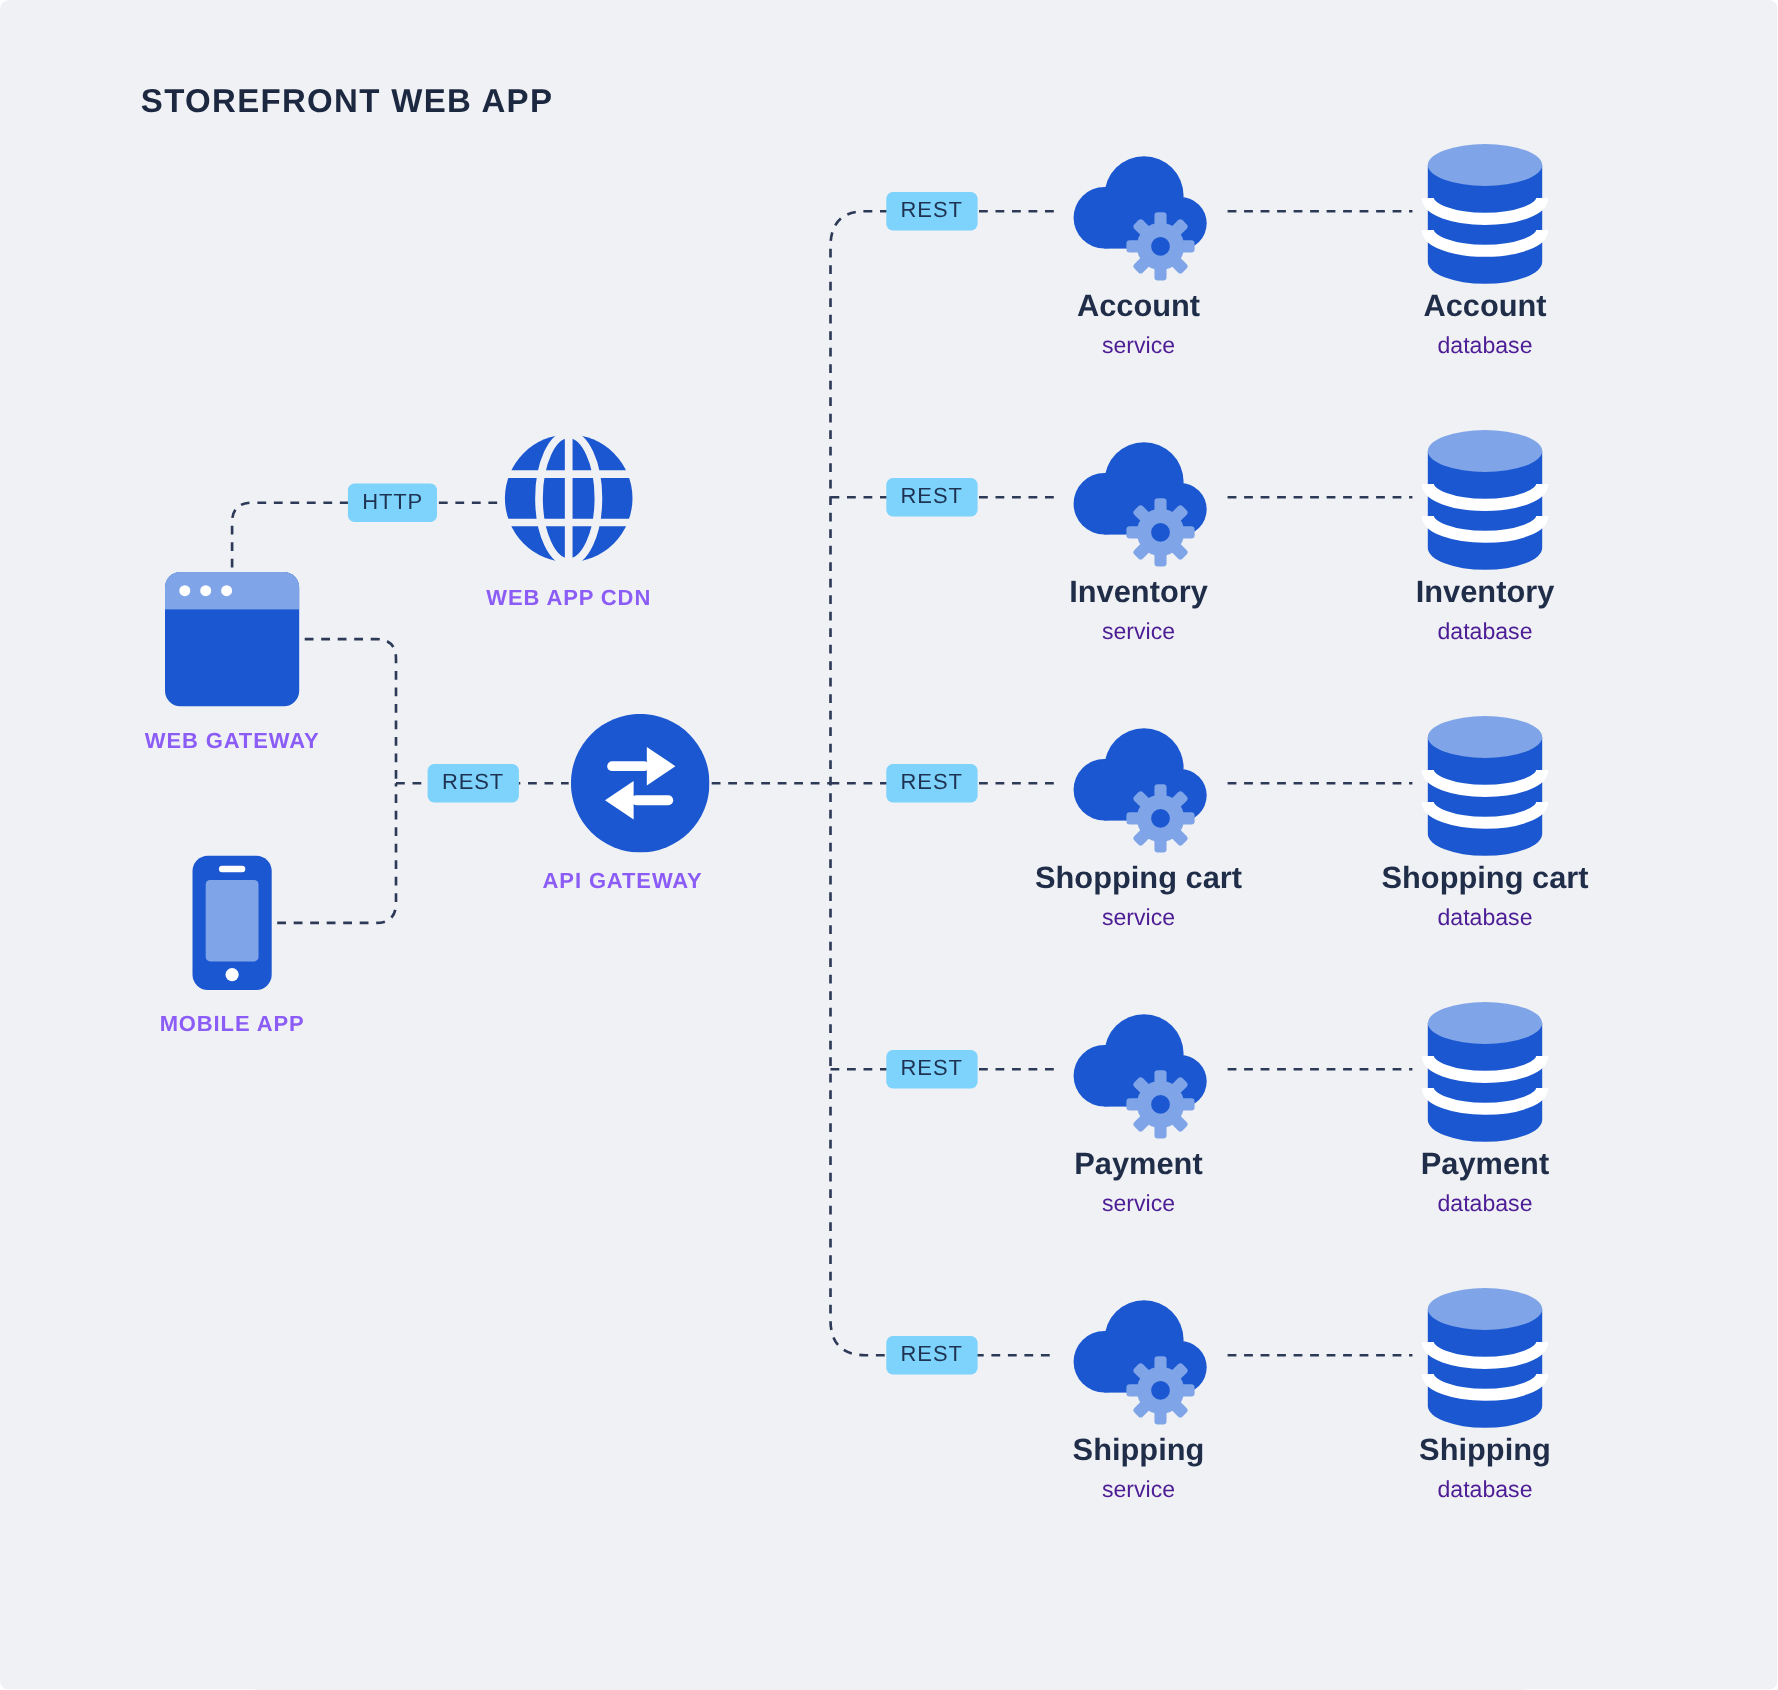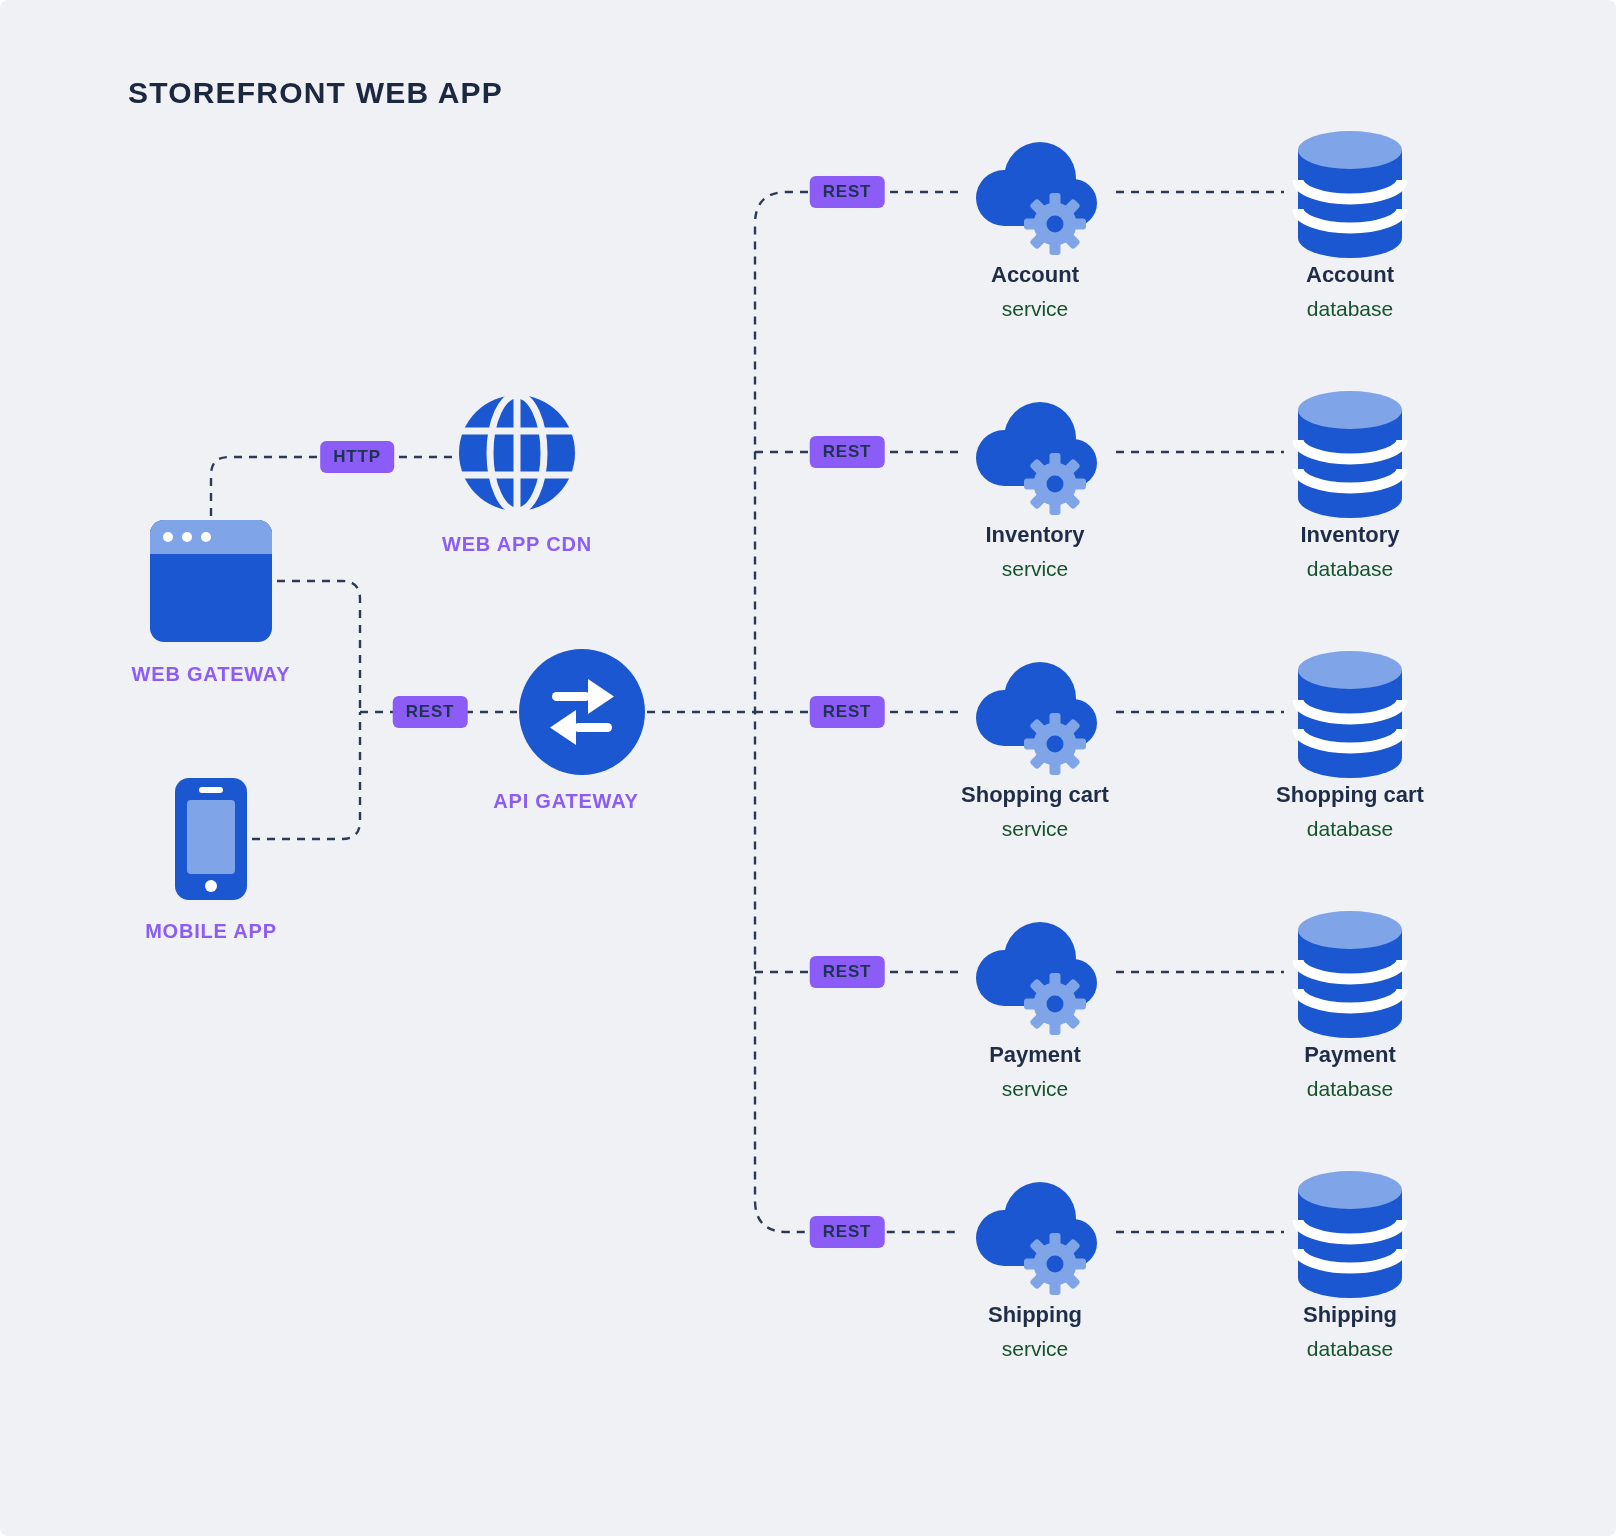--- a/index.html
+++ b/index.html
@@ -13,31 +13,31 @@
     font-size:30px;font-weight:800;letter-spacing:1.2px;color:#1c2740;
   }
   .lines{position:absolute;left:0;top:0;z-index:1;}
   .icon{position:absolute;z-index:2;}
   .ulabel{
     position:absolute;z-index:2;width:240px;text-align:center;
     font-size:20px;font-weight:700;letter-spacing:0.8px;color:#8b5cf6;
   }
   .badge{
     position:absolute;z-index:3;transform:translate(-50%,-50%);
-    background:#8b5cf6;color:#1e3252;font-weight:700;font-size:17px;
+    background:#7dd3fc;color:#1e3252;font-weight:400;font-size:20px;
     letter-spacing:0.8px;padding:6px 13px;border-radius:6px;white-space:nowrap;
   }
   .svc-row{position:absolute;left:0;top:var(--y);width:100%;height:0;}
   .svc-row .badge{left:847px;top:0;}
   .svc-row .cloud{position:absolute;left:960px;top:-70px;z-index:2;}
   .svc-row .db{position:absolute;left:1290px;top:-66px;z-index:2;}
   .svc-row .svc-label{position:absolute;left:915px;top:70px;width:240px;text-align:center;z-index:2;}
   .svc-row .db-label{position:absolute;left:1230px;top:70px;width:240px;text-align:center;z-index:2;}
-  .lt{font-size:22px;font-weight:700;color:#1f2d49;}
-  .ls{font-size:21px;font-weight:400;color:#14532d;margin-top:9px;text-align:center;}
+  .lt{font-size:28px;font-weight:700;color:#1f2d49;}
+  .ls{font-size:21px;font-weight:400;color:#4c1d95;margin-top:9px;text-align:center;}
   
   .browser-icon{width:122px;height:122px;background:#1b57d0;border-radius:14px;overflow:hidden;}
   .browser-top{height:34px;background:#7fa5e8;display:flex;align-items:center;gap:9px;padding-left:13px;}
   .browser-top .dot{width:10px;height:10px;border-radius:50%;background:#ffffff;}
   
   .phone-icon{position:relative;width:72px;height:122px;background:#1b57d0;border-radius:14px;}
   .phone-speaker{position:absolute;left:50%;top:9px;transform:translateX(-50%);width:24px;height:6px;border-radius:3px;background:#ffffff;}
   .phone-screen{position:absolute;left:12px;right:12px;top:22px;height:74px;border-radius:4px;background:#7fa5e8;}
   .phone-home{position:absolute;left:50%;bottom:8px;transform:translateX(-50%);width:12px;height:12px;border-radius:50%;background:#ffffff;}
 </style>

